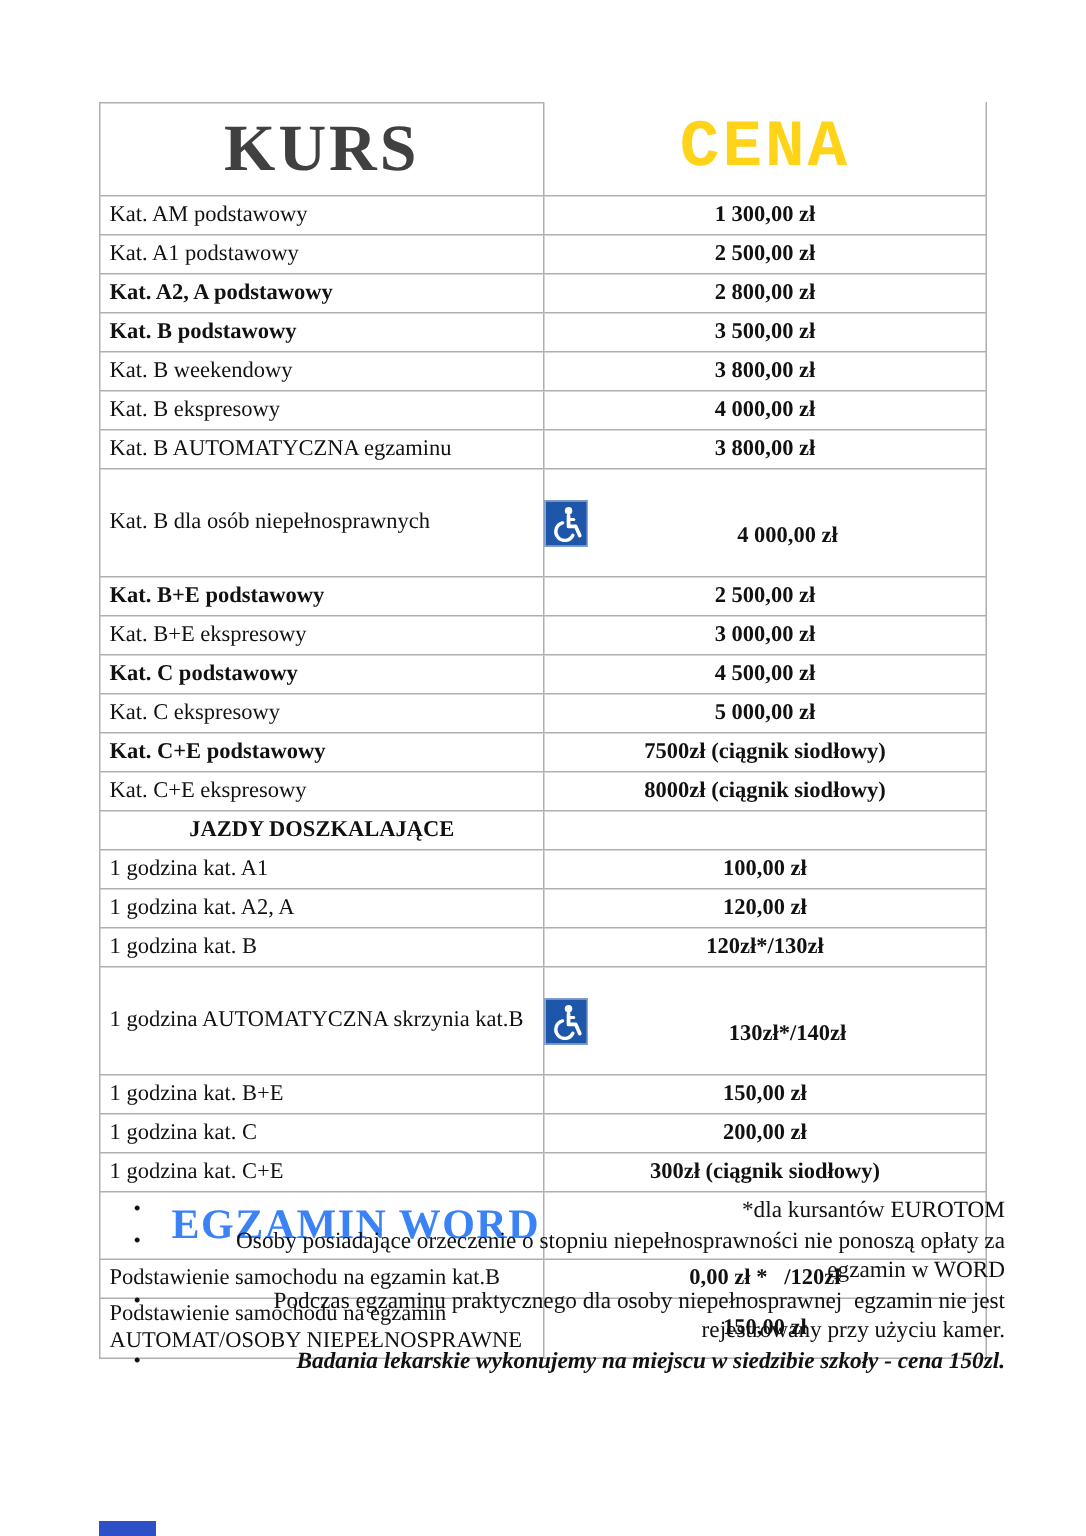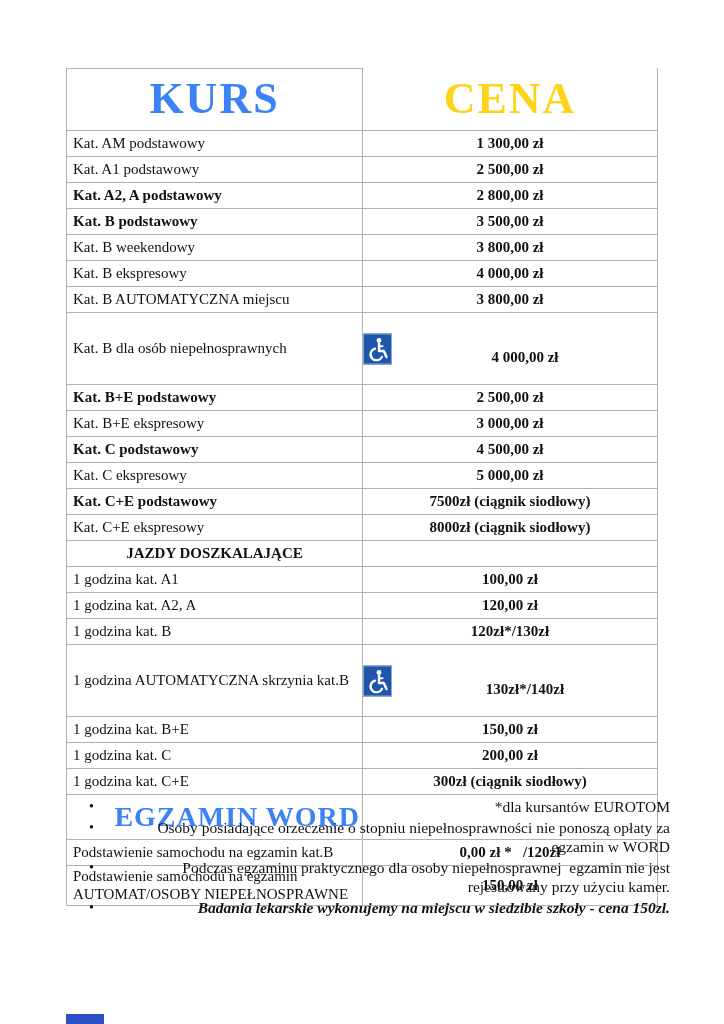--- a/index.html
+++ b/index.html
@@ -30,22 +30,22 @@
     white-space:pre-wrap;
   }
   th.hdr{
     height:61px;
     text-align:center;
     font-weight:bold;
     font-size:44px;
     letter-spacing:2px;
     padding:0;
   }
-  th.hdr-kurs{color:#3b82f6;}
-  th.hdr-cena{color:#ffd418;border-top:1px solid #ffffff;}
+  th.hdr-kurs{color:#404040;}
+  th.hdr-cena{color:#ffd418;border-top:1px solid #ffffff;font-family:Liberation Mono, monospace;}
   td.price{
     text-align:center;
     font-weight:bold;
     padding:1px 2px;
     position:relative;
   }
   td.b{font-weight:bold;}
   td.section{
     text-align:center;
     font-weight:bold;
@@ -134,21 +134,21 @@
     </tr>
     <tr>
       <td>Kat. B weekendowy</td>
       <td class="price">3 800,00 zł</td>
     </tr>
     <tr>
       <td>Kat. B ekspresowy</td>
       <td class="price">4 000,00 zł</td>
     </tr>
     <tr>
-      <td>Kat. B AUTOMATYCZNA miejscu</td>
+      <td>Kat. B AUTOMATYCZNA egzaminu</td>
       <td class="price">3 800,00 zł</td>
     </tr>
     <tr>
       <td>Kat. B dla osób niepełnosprawnych</td>
       <td class="price">
         <span class="wheel-badge">
           <svg width="23" height="25" viewBox="0 0 24 26" aria-hidden="true">
             <circle cx="13.6" cy="4.2" r="2.6" fill="#fff"></circle>
             <path d="M13.6 7.6 L13.6 15 L18.6 15 L21.4 21.4" stroke="#fff" stroke-width="2.6" fill="none" stroke-linecap="round" stroke-linejoin="round"></path>
             <path d="M13.6 10.2 L17.2 10.2" stroke="#fff" stroke-width="2.2" fill="none" stroke-linecap="round"></path>

